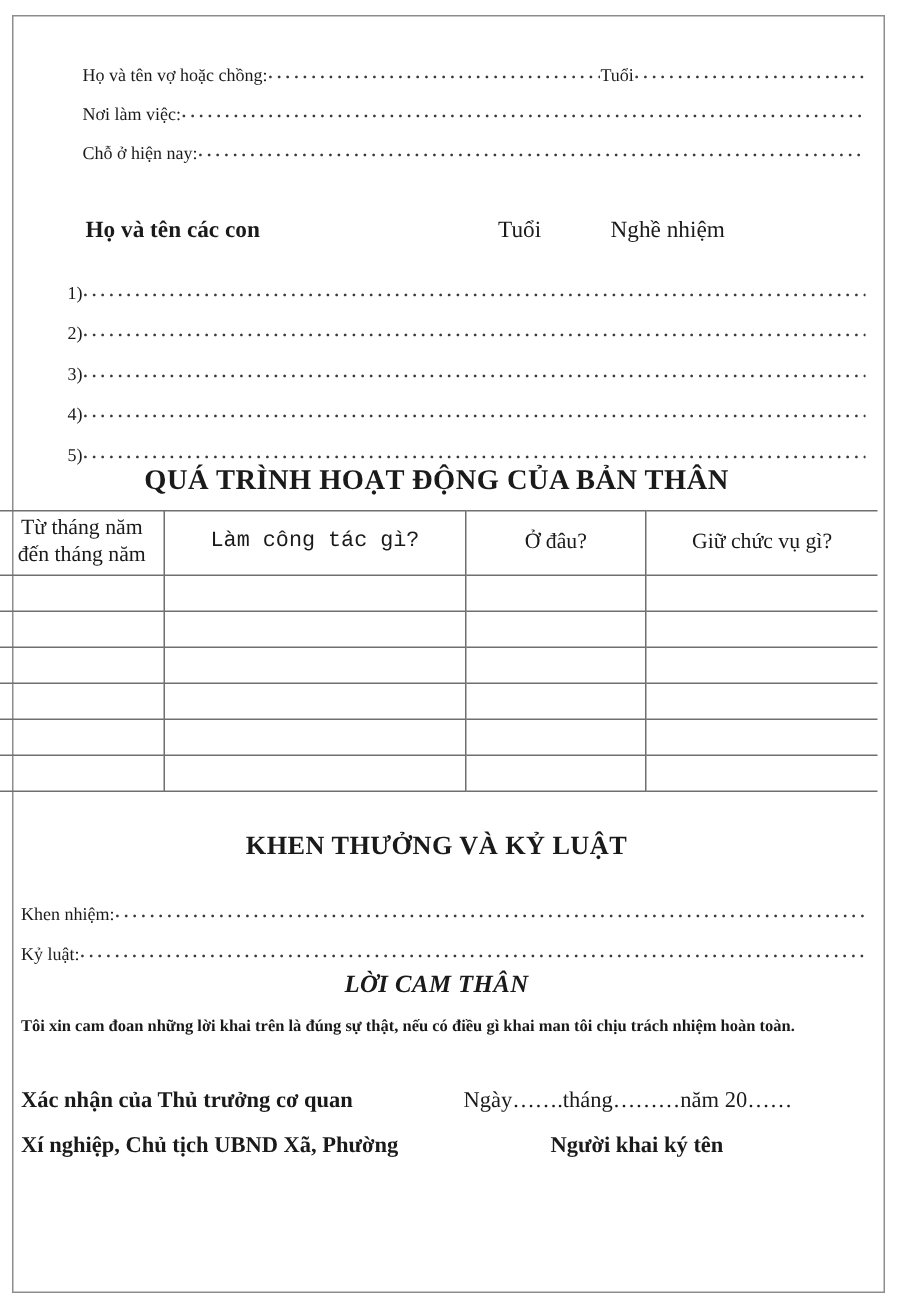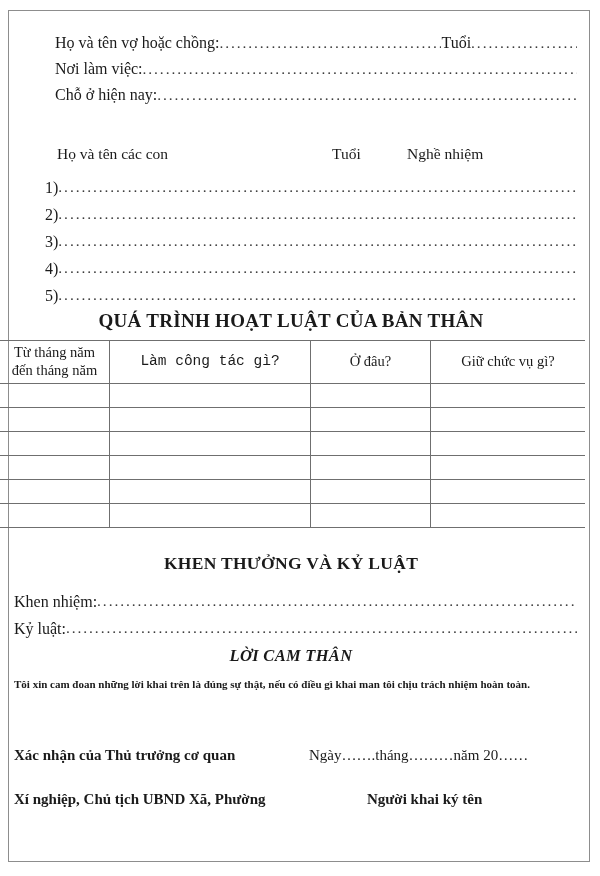--- a/index.html
+++ b/index.html
@@ -23,22 +23,22 @@
     top: 10px;
     width: 582px;
     height: 852px;
     border: 1px solid #8d8d8d;
     box-sizing: border-box;
   }
 
   
   .field-row {
     display: flex;
-    align-items: center;
-    font-size: 16px;
+    align-items: flex-end;
+    font-size: 12px;
     line-height: 1;
     white-space: nowrap;
   }
   .field-label {
     flex: 0 0 auto;
   }
   .leader {
     flex: 1 1 auto;
     overflow: hidden;
     position: relative;
@@ -81,20 +81,21 @@
     left: 0;
     top: 145px;
     width: 582px;
     height: 22px;
     font-size: 15.5px;
   }
   .children-head .ch-name {
     position: absolute;
     left: 57px;
     top: 0;
+    font-weight: bold;
   }
   .children-head .ch-age {
     position: absolute;
     left: 332px;
     top: 0;
   }
   .children-head .ch-job {
     position: absolute;
     left: 407px;
     top: 0;
@@ -202,22 +203,21 @@
   .sign-block {
     position: absolute;
     left: 14px;
     top: 726px;
     width: 565px;
     font-size: 15px;
   }
   .sign-row {
     display: flex;
     height: 30px;
-    align-items: center;
-    margin-top: 14px;
+    align-items: flex-start;
   }
   .sign-left {
     flex: 0 0 295px;
     font-weight: bold;
   }
   .sign-right {
     flex: 1 1 auto;
   }
   .sign-right.bold {
     font-weight: bold;
@@ -273,21 +273,21 @@
   <div class="field-row">
     <span class="num">4)</span>
     <span class="leader"></span>
   </div>
   <div class="field-row">
     <span class="num">5)</span>
     <span class="leader"></span>
   </div>
 </div>
 
-<div class="section-title" id="title-qua-trinh">QUÁ TRÌNH HOẠT LUẬT CỦA BẢN THÂN</div>
+<div class="section-title" id="title-qua-trinh">QUÁ TRÌNH HOẠT ĐỘNG CỦA BẢN THÂN</div>
 
 <table class="activity-table">
   <thead>
     <tr>
       <th class="col-period divided">
         <span>Từ tháng năm</span><br>
         <span>đến tháng năm</span>
       </th>
       <th class="col-work divided">Làm công tác gì?</th>
       <th class="col-where divided">Ở đâu?</th>

